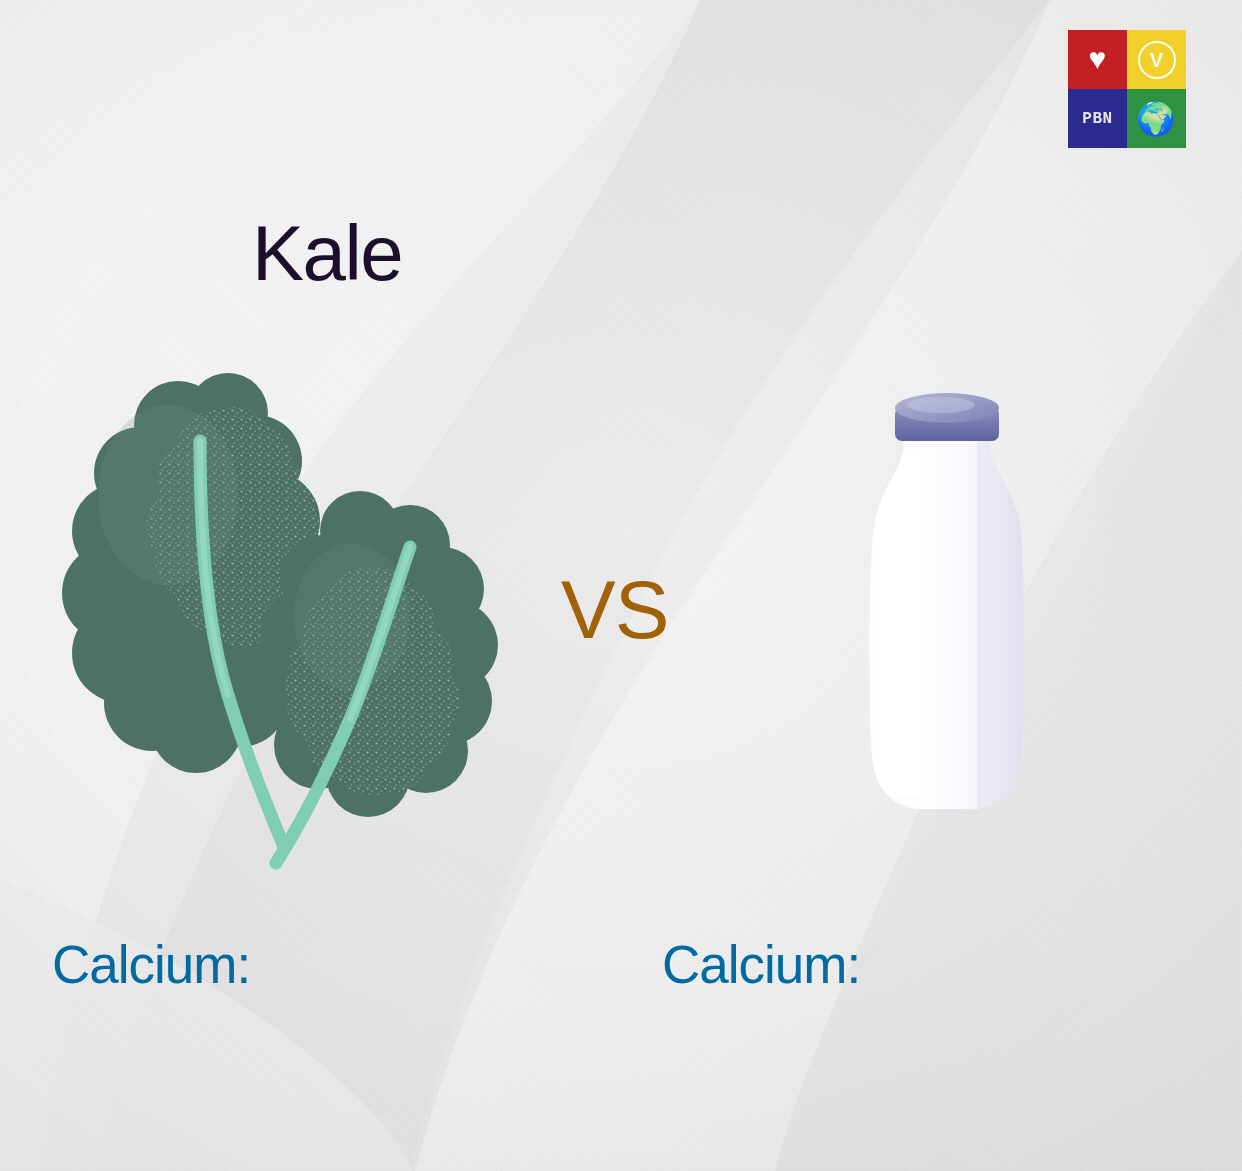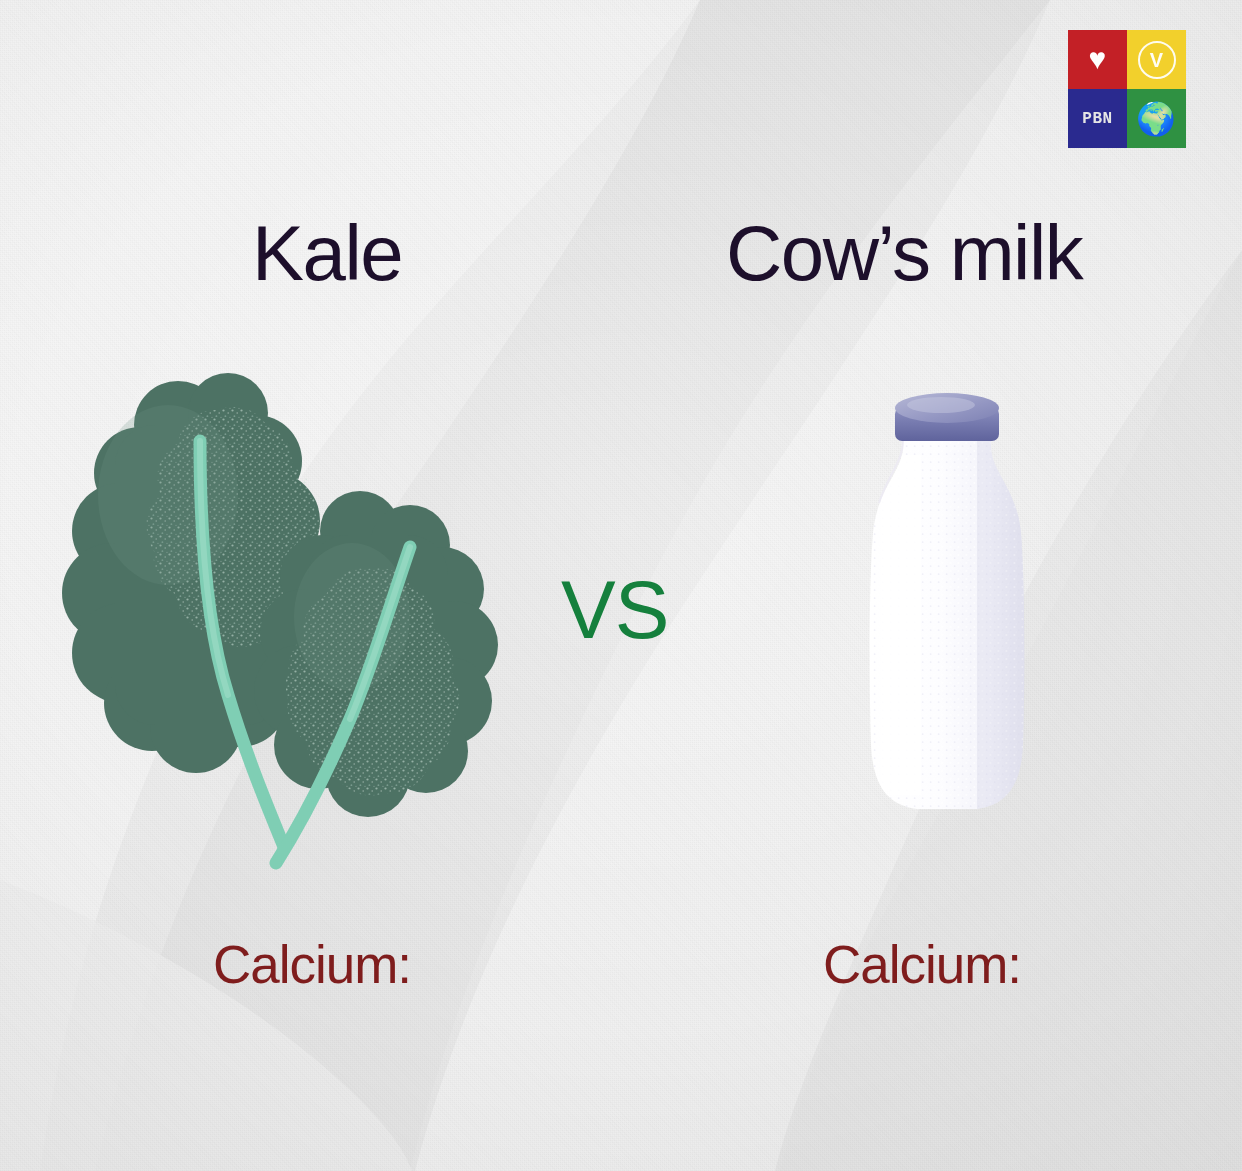--- a/index.html
+++ b/index.html
@@ -53,29 +53,28 @@
   #title-kale   { left: 212px; top: 208px; margin-left: 40px; }
   #title-milk   { left: 726px; top: 208px; }
 
   .vs-label {
     position: absolute;
     left: 561px;
     top: 563px;
     font-size: 82px;
     font-weight: 400;
     letter-spacing: -1px;
-    color: #15803d;
+    color: #a16207;
   }
 
   
   .caption {
     position: absolute;
     width: 520px;
-    text-align: center;
-    color: #7f1d1d;
+    color: #0369a1;
     font-size: 53px;
     line-height: 1.12;
     letter-spacing: -1px;
   }
   #caption-kale { left: 52px;  top: 935px; }
   #caption-milk { left: 662px; top: 935px; }
   .caption .line2 { display: block; }
 
   
   .kale-wrap {
@@ -193,21 +192,20 @@
     <path d="M1242,250 L1242,1171 L780,1171 C805,1070 860,950 935,820 C1040,640 1160,400 1242,250 Z" fill="url(#gBand2)" opacity="0.55"></path>
 
     <path d="M0,1171 L0,880 C130,930 270,1010 360,1100 C390,1130 405,1152 412,1171 Z" fill="#efefef" opacity="0.8"></path>
   </svg>
 
   <div class="vignette"></div>
   <div class="noise"></div>
 
   <div class="title" id="title-kale">Kale</div>
 
-  <div class="title" id="title-milk">Cow’s milk</div>
 
   <div class="kale-wrap">
     <svg width="460" height="520" viewBox="0 0 460 520" aria-hidden="true">
       <defs>
 
         <pattern id="speck" width="9" height="9" patternUnits="userSpaceOnUse">
           <rect width="9" height="9" fill="none"></rect>
           <circle cx="1.5" cy="1.5" r="1.1" fill="#cfe4da" opacity="0.55"></circle>
           <circle cx="6.2" cy="4.0" r="0.8" fill="#e4f1ea" opacity="0.45"></circle>
           <circle cx="3.4" cy="7.2" r="0.9" fill="#bcd8cc" opacity="0.40"></circle>

